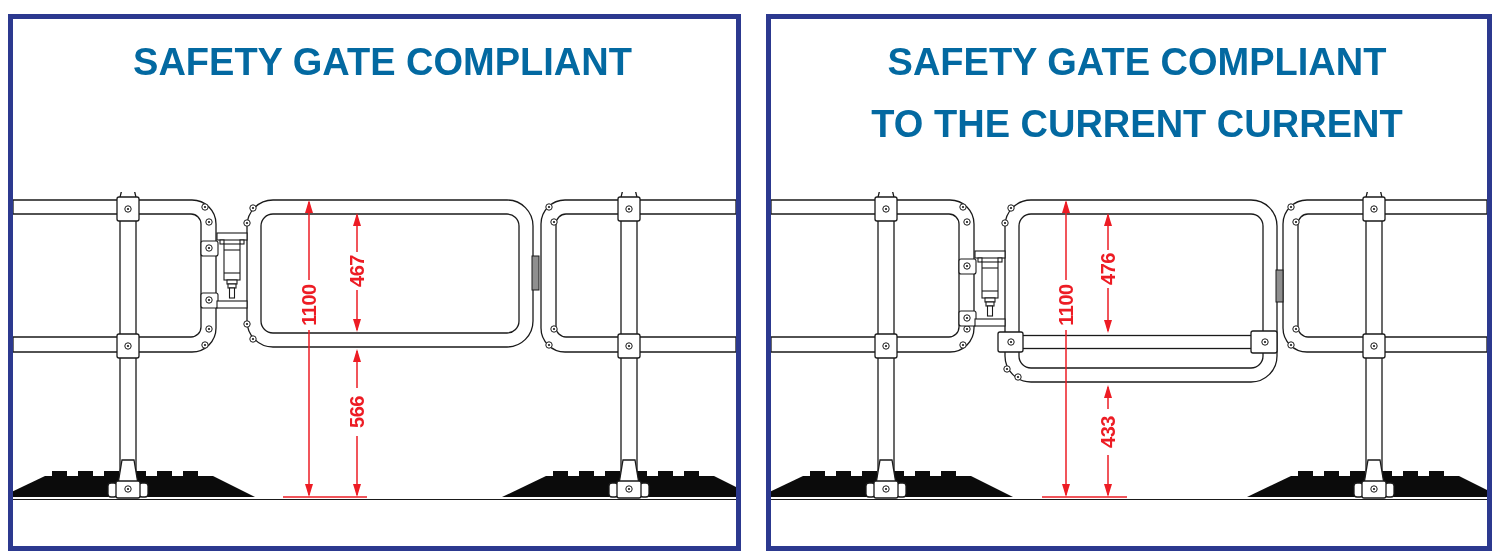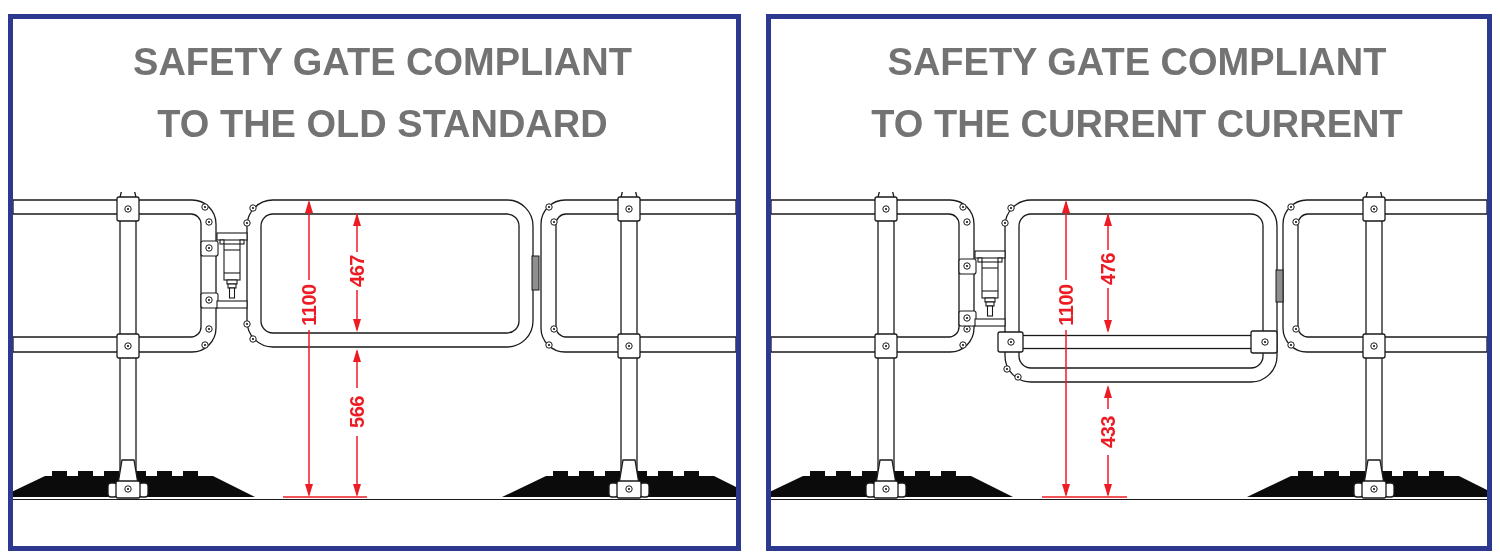--- a/index.html
+++ b/index.html
@@ -8,21 +8,21 @@
     font-family:"Liberation Sans", sans-serif; overflow:hidden;
   }
   .panel {
     position:absolute; top:14px; height:527px;
     border:5px solid #2C398F; background:#ffffff;
   }
   .panel.left  { left:8px;   width:723px; }
   .panel.right { left:766px; width:716px; }
   .title {
     position:absolute; top:12px; left:16px; right:0;
-    text-align:center; color:#737373; font-weight:bold;
+    text-align:center; color:#0369a1; font-weight:bold;
     font-size:38px; line-height:62px; letter-spacing:0px;
     white-space:nowrap;
   }
   .diagram {
     position:absolute; left:0; top:173px;
   }
   svg text.dim {
     font-family:"Liberation Sans", sans-serif;
     font-weight:bold; font-size:20px; letter-spacing:-0.5px;
     fill:#ED1C24;
@@ -80,21 +80,20 @@
     <polygon id="ar-u" points="0,0 -4,13 4,13"></polygon>
     <polygon id="ar-d" points="0,0 -4,-13 4,-13"></polygon>
   </defs>
 </svg>
 
 <div class="canvas">
 
   <div class="panel left">
     <div class="title">
       <div>SAFETY GATE COMPLIANT</div>
-      <div>TO THE OLD STANDARD</div>
     </div>
     <svg class="diagram" width="723" height="345" viewBox="0 0 723 345">
       <line x1="0" y1="307.5" x2="723" y2="307.5" stroke="#1a1a1a" stroke-width="1.2"></line>
       <g>
           <use href="#wedge" transform="translate(115,0)"></use>
         </g>
       <g>
           <use href="#wedge" transform="translate(616,0)"></use>
         </g>
 

